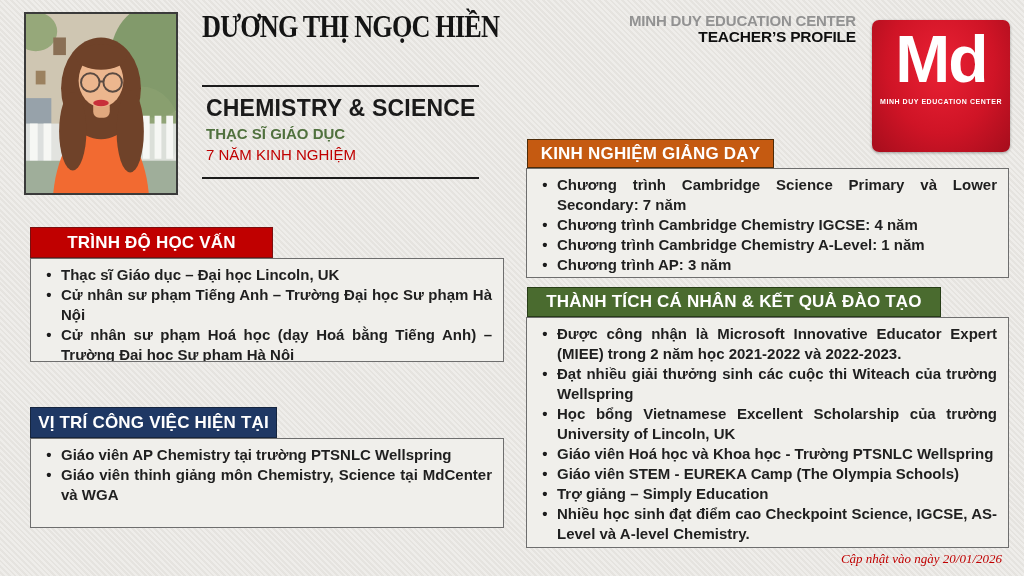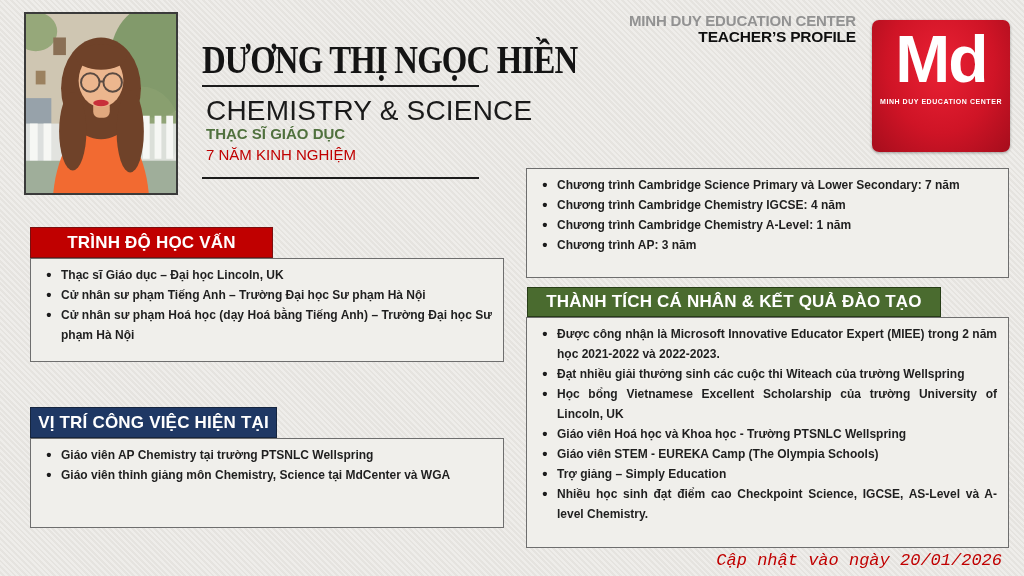--- a/index.html
+++ b/index.html
@@ -6,27 +6,27 @@
   .canvas{position:relative;width:1024px;height:576px;background:#e9e7e3;overflow:hidden;
           font-family:"Liberation Sans",sans-serif;
           background-image:repeating-linear-gradient(45deg, rgba(255,255,255,.25) 0 2px, rgba(0,0,0,.015) 2px 4px);}
   .abs{position:absolute;box-sizing:border-box;}
 
   
   .photo-frame{left:24px;top:12px;width:154px;height:183px;border:2px solid #3a3a3a;background:#cfc6b2;}
   .photo-frame svg{display:block;width:100%;height:100%;}
 
   
-  .t-name{left:202px;top:36px;width:520px;color:#141414;font-family:"Liberation Serif",serif;
-          font-weight:700;font-size:40px;letter-spacing:-1px;white-space:nowrap;}
+  .t-name{left:202px;top:8px;width:520px;color:#141414;font-family:"Liberation Serif",serif;
+          font-weight:700;font-size:32px;letter-spacing:-1px;white-space:nowrap;}
   .t-name span{display:inline-block;transform:scaleX(.82);transform-origin:left center;}
   .rule{height:2px;background:#1c1c1c;}
   .rule1{left:202px;top:85px;width:277px;}
   .rule2{left:202px;top:177px;width:277px;}
-  .t-subjects{left:206px;top:95px;font-size:28px;font-weight:400;color:#1a1a1a;letter-spacing:.2px;}
+  .t-subjects{left:206px;top:95px;font-size:23px;font-weight:700;color:#1a1a1a;letter-spacing:.2px;}
   .t-degree{left:206px;top:125px;font-size:15px;font-weight:700;color:#50713e;}
   .t-exp{left:206px;top:146px;font-size:15px;font-weight:400;color:#c00000;}
 
   
   .brand{left:540px;top:13px;width:316px;text-align:right;line-height:16px;}
   .brand .center-name{font-size:15px;font-weight:700;color:#929292;letter-spacing:-.2px;}
   .brand .profile-label{font-size:15.5px;font-weight:700;color:#0f0f0f;letter-spacing:-.2px;}
 
   
   .logo{left:872px;top:20px;width:138px;height:132px;border-radius:7px;
@@ -44,24 +44,24 @@
   .h-ach{left:527px;top:287px;width:414px;height:30px;border:1px solid #273d17;}
 
   .sec-box{border:1px solid #6e6e6e;background:#f0efeb;padding:6px 9px 0 6px;overflow:hidden;}
   .b-edu{left:30px;top:258px;width:474px;height:104px;}
   .b-job{left:30px;top:438px;width:474px;height:90px;}
   .b-teach{left:526px;top:168px;width:483px;height:110px;}
   .b-ach{left:526px;top:317px;width:483px;height:231px;}
 
   .item{display:flex;}
   .item .bullet{flex:0 0 24px;width:24px;text-align:center;font-size:15px;line-height:20px;color:#1c1c1c;font-weight:700;}
-  .item .txt{flex:1;font-size:12px;line-height:20px;font-weight:700;color:#1f1f1f;text-align:justify;padding-right:2px;}
-
-  .footer-note{right:22px;top:551px;font-family:Liberation Mono, monospace;font-style:italic;
-               font-size:17px;color:#c00000;}
+  .item .txt{flex:1;font-size:15px;line-height:20px;font-weight:700;color:#1f1f1f;text-align:justify;padding-right:2px;}
+
+  .footer-note{right:22px;top:551px;font-family:Liberation Serif, serif;font-style:italic;
+               font-size:13px;color:#c00000;}
 </style>
 </head>
 <body>
 
 <div class="canvas">
 
   <div class="abs photo-frame">
     <svg viewBox="0 0 154 183" preserveAspectRatio="none">
       <rect x="0" y="0" width="154" height="183" fill="#cfc6b2"></rect>
       <rect x="0" y="86" width="26" height="97" fill="#97a2aa"></rect>
@@ -136,20 +136,21 @@
       <div class="item">
         <span class="bullet">•</span>
         <span class="txt">Giáo viên AP Chemistry tại trường PTSNLC Wellspring</span>
       </div>
       <div class="item">
         <span class="bullet">•</span>
         <span class="txt">Giáo viên thỉnh giảng môn Chemistry, Science tại MdCenter và WGA</span>
       </div>
     </div>
 
+  <div class="abs sec-head h-teach" style="background: rgb(197, 90, 17);">KINH NGHIỆM GIẢNG DẠY</div>
   <div class="abs sec-box b-teach">
       <div class="item">
         <span class="bullet">•</span>
         <span class="txt">Chương trình Cambridge Science Primary và Lower Secondary: 7 năm</span>
       </div>
       <div class="item">
         <span class="bullet">•</span>
         <span class="txt">Chương trình Cambridge Chemistry IGCSE: 4 năm</span>
       </div>
       <div class="item">

